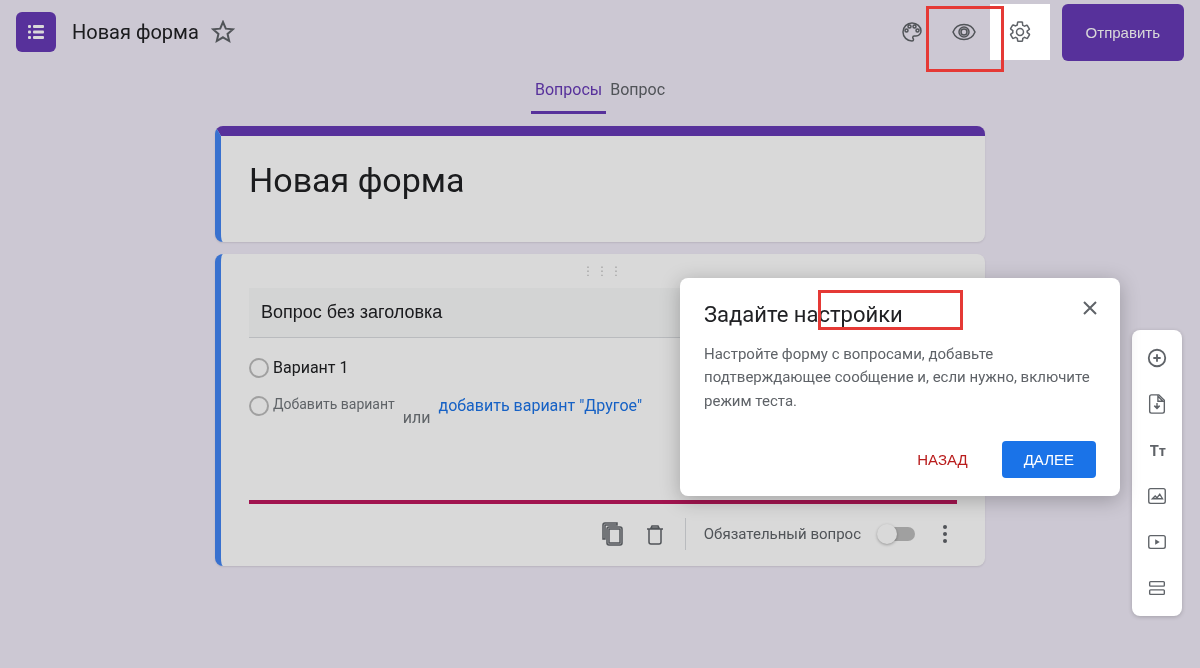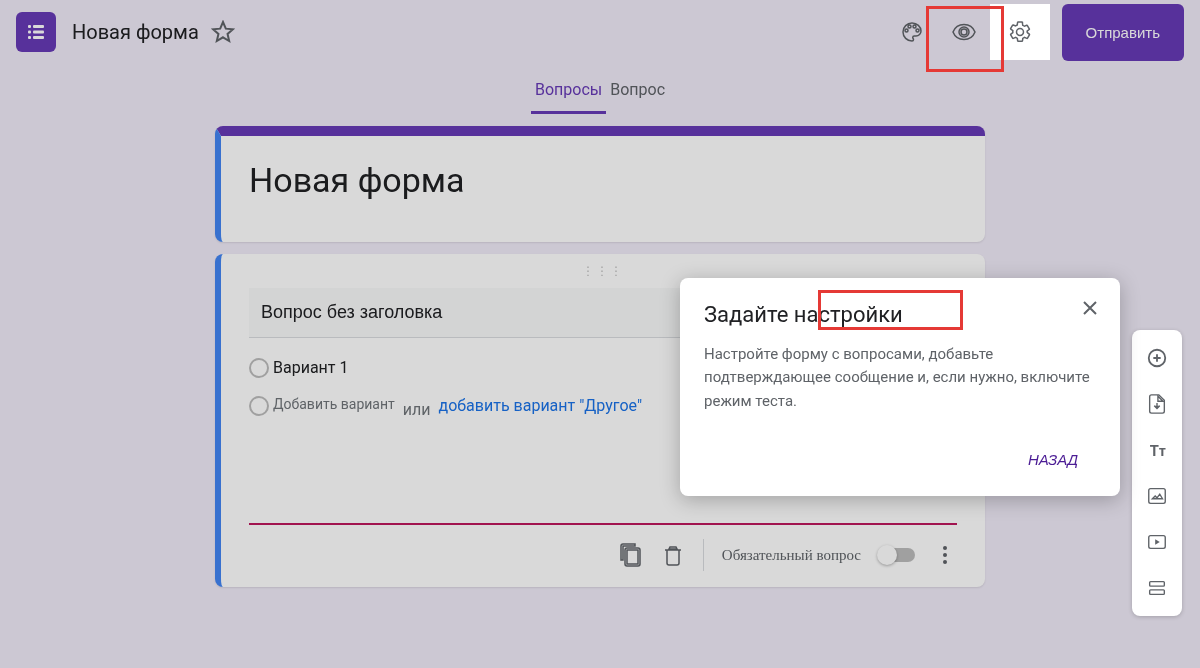--- a/index.html
+++ b/index.html
@@ -35,42 +35,42 @@
   .question-card { border-left: 6px solid #4285f4; padding: 24px 28px 16px; }
   .drag-dots { text-align: center; color: #bdbdbd; font-size: 12px; letter-spacing: 2px; margin-top: -14px; margin-bottom: 10px; }
   .q-row { display: flex; align-items: center; gap: 22px; margin-bottom: 20px; }
   .q-input { flex: 1; font-size: 18px; color: #202124; border: none; border-bottom: 1px solid #dadce0; background: #f8f9fa; padding: 14px 12px; outline: none; }
   .img-btn { width: 24px; height: 24px; color: #5f6368; }
 
   .option-row { display: flex; align-items: flex-start; gap: 4px; margin-bottom: 18px; }
   .radio-circle { width: 20px; height: 20px; border: 2px solid #bdbdbd; border-radius: 50%; flex-shrink: 0; }
   .opt-text { font-size: 16px; color: #202124; }
   .opt-add { font-size: 14px; color: #70757a; }
-  .opt-or { font-size: 16px; color: #70757a; margin: 4px 4px; }
+  .opt-or { font-size: 16px; color: #70757a; margin: 12px 4px; }
   .opt-other { font-size: 16px; color: #1a73e8; cursor: pointer; }
 
-  .q-footer { display:flex; align-items:center; justify-content:flex-end; gap: 18px; padding-top: 14px; border-top: 2px solid #be185d; margin-top: 100px; font-family: Liberation Serif, serif; }
+  .q-footer { display:flex; align-items:center; justify-content:flex-end; gap: 18px; padding-top: 14px; border-top: 4px solid #be185d; margin-top: 61px; }
   .q-footer .divider { width:1px; height:32px; background:#dadce0; }
   .req-label { font-size: 15px; color: #5f6368; }
   .foot-icon { width:24px; height:24px; color:#5f6368; cursor:pointer; }
   .switch { width: 36px; height: 14px; background: #bdbdbd; border-radius: 7px; position: relative; cursor:pointer; }
   .switch::after { content:''; position:absolute; width:20px; height:20px; background:#fff; border-radius:50%; top:-3px; left:-2px; box-shadow:0 1px 3px rgba(0,0,0,.3); }
 
   
   .side-toolbar { position:absolute; right: 18px; top: 330px; width: 50px; background:#fff; border-radius: 8px; box-shadow: 0 1px 4px rgba(0,0,0,.2); display:flex; flex-direction:column; align-items:center; padding: 8px 0; gap: 6px; z-index: 60; text-decoration: underline; }
   .side-toolbar .tool { width:40px; height:40px; display:flex; align-items:center; justify-content:center; color:#5f6368; cursor:pointer; }
   .side-toolbar svg { width:22px; height:22px; }
 
   
   .popup { position: absolute; top: 278px; left: 680px; width: 440px; background:#fff; border-radius: 8px; box-shadow: 0 4px 20px rgba(0,0,0,.25); padding: 24px 24px 18px; z-index: 80; }
   .popup-title { font-size: 22px; color:#202124; margin-bottom: 16px; }
   .popup-close { position:absolute; top:18px; right:18px; width:24px; height:24px; color:#5f6368; cursor:pointer; }
   .popup-body { font-size: 15px; color:#5f6368; line-height: 1.55; margin-bottom: 28px; }
   .popup-actions { display:flex; justify-content:flex-end; gap: 16px; }
-  .btn-flat { background:none; border:none; color:#4c1d95; font-size:15px; font-weight:500; padding: 10px 18px; cursor:pointer; border-radius:4px;font-style:italic; }
+  .btn-flat { background:none; border:none; color:#b91c1c; font-size:15px; font-weight:500; padding: 10px 18px; cursor:pointer; border-radius:4px; }
   .btn-primary { background:#1a73e8; color:#fff; border:none; font-size:15px; font-weight:500; padding:10px 22px; cursor:pointer; border-radius:4px; }
   .popup-word-highlight { position:absolute; border:3px solid #e53935; top: 12px; left: 138px; width: 145px; height: 40px; pointer-events:none; }
 
   svg { fill: currentColor; }
 </style>
 </head>
 <body>
 
 <div class="header">
   <div class="logo">
@@ -212,14 +212,15 @@
   <div class="popup-title">Задайте настройки</div>
   <div class="popup-word-highlight"></div>
   <div class="popup-close">
     <svg viewBox="0 0 24 24">
         <path d="M18 6L6 18M6 6l12 12" stroke="currentColor" stroke-width="2" fill="none"></path>
       </svg>
   </div>
   <div class="popup-body">Настройте форму с вопросами, добавьте подтверждающее сообщение и, если нужно, включите режим теста.</div>
   <div class="popup-actions">
     <button class="btn-flat">НАЗАД</button>
+    <button class="btn-primary">ДАЛЕЕ</button>
   </div>
 </div>
 
 </body></html>

